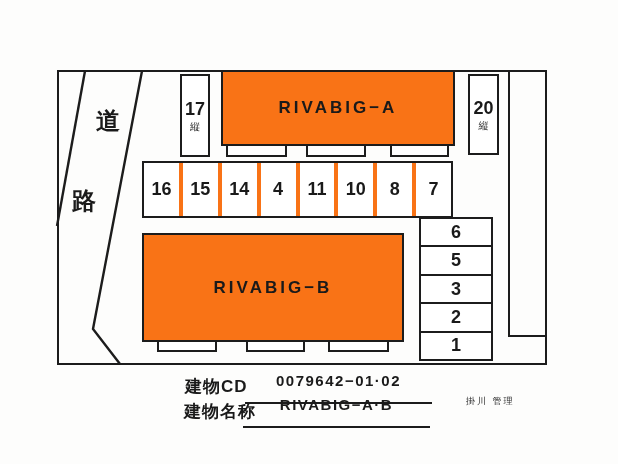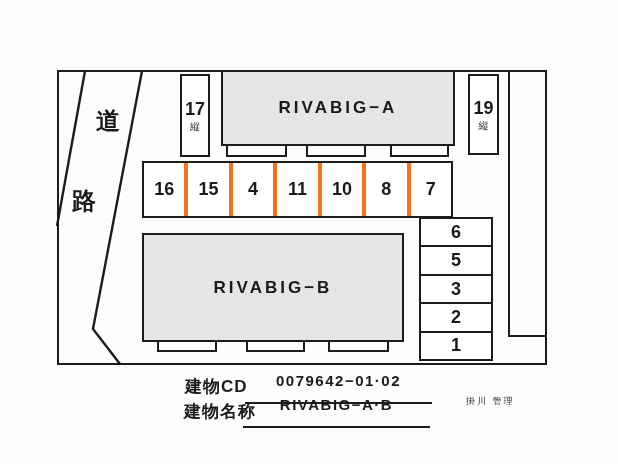--- a/index.html
+++ b/index.html
@@ -16,21 +16,21 @@
   .road-char{font-size:24px;font-weight:bold;line-height:1;}
   .road-char.c1{left:96px;top:109px;}
   .road-char.c2{left:72px;top:189px;}
   
   .vstall{border:2px solid #1c1c1c;display:flex;flex-direction:column;align-items:center;justify-content:center;gap:4px;background:#fff;}
   .vstall .num{font-size:18px;font-weight:bold;line-height:1;}
   .vstall .suffix{font-size:10px;line-height:1;}
   .vstall.v17{left:180px;top:74px;width:30px;height:83px;}
   .vstall.v18{left:468px;top:74px;width:31px;height:81px;}
   
-  .building{border:2px solid #1c1c1c;display:flex;align-items:center;justify-content:center;background:#e5e5e5;}
+  .building{border:2px solid #1c1c1c;display:flex;align-items:center;justify-content:center;background:#f97316;}
   .building .blabel{font-size:17px;font-weight:bold;letter-spacing:3px;white-space:nowrap;}
   .building.a{left:221px;top:70px;width:234px;height:76px;}
   .building.b{left:142px;top:233px;width:262px;height:109px;}
   
   .tab{border:2px solid #1c1c1c;border-top:none;background:#fff;}
   
   .stall-row{left:142px;top:161px;width:311px;height:57px;border:2px solid #1c1c1c;display:flex;background:#fff;}
   .stall-row .cell{flex:1;border-right:4px solid #f97316;display:flex;align-items:center;justify-content:center;font-size:18px;font-weight:bold;}
   .stall-row .cell:last-child{border-right:none;}
   
@@ -59,35 +59,36 @@
   <div class="abs road-char c2">路</div>
 
   <div class="abs right-strip"></div>
 
   <div class="abs vstall v17">
     <span class="num">17</span>
     <span class="suffix">縦</span>
   </div>
 
   <div class="abs vstall v18">
-    <span class="num">19</span>
+    <span class="num">20</span>
     <span class="suffix">縦</span>
   </div>
 
   <div class="abs building a">
     <span class="blabel">RIVABIG−A</span>
   </div>
 
   <div class="abs tab" style="left:226px;top:146px;width:61px;height:11px;"></div>
   <div class="abs tab" style="left:306px;top:146px;width:60px;height:11px;"></div>
   <div class="abs tab" style="left:390px;top:146px;width:59px;height:11px;"></div>
 
   <div class="abs stall-row">
     <div class="cell">16</div>
     <div class="cell">15</div>
+    <div class="cell">14</div>
     <div class="cell">4</div>
     <div class="cell">11</div>
     <div class="cell">10</div>
     <div class="cell">8</div>
     <div class="cell">7</div>
   </div>
 
   <div class="abs building b">
     <span class="blabel">RIVABIG−B</span>
   </div>

